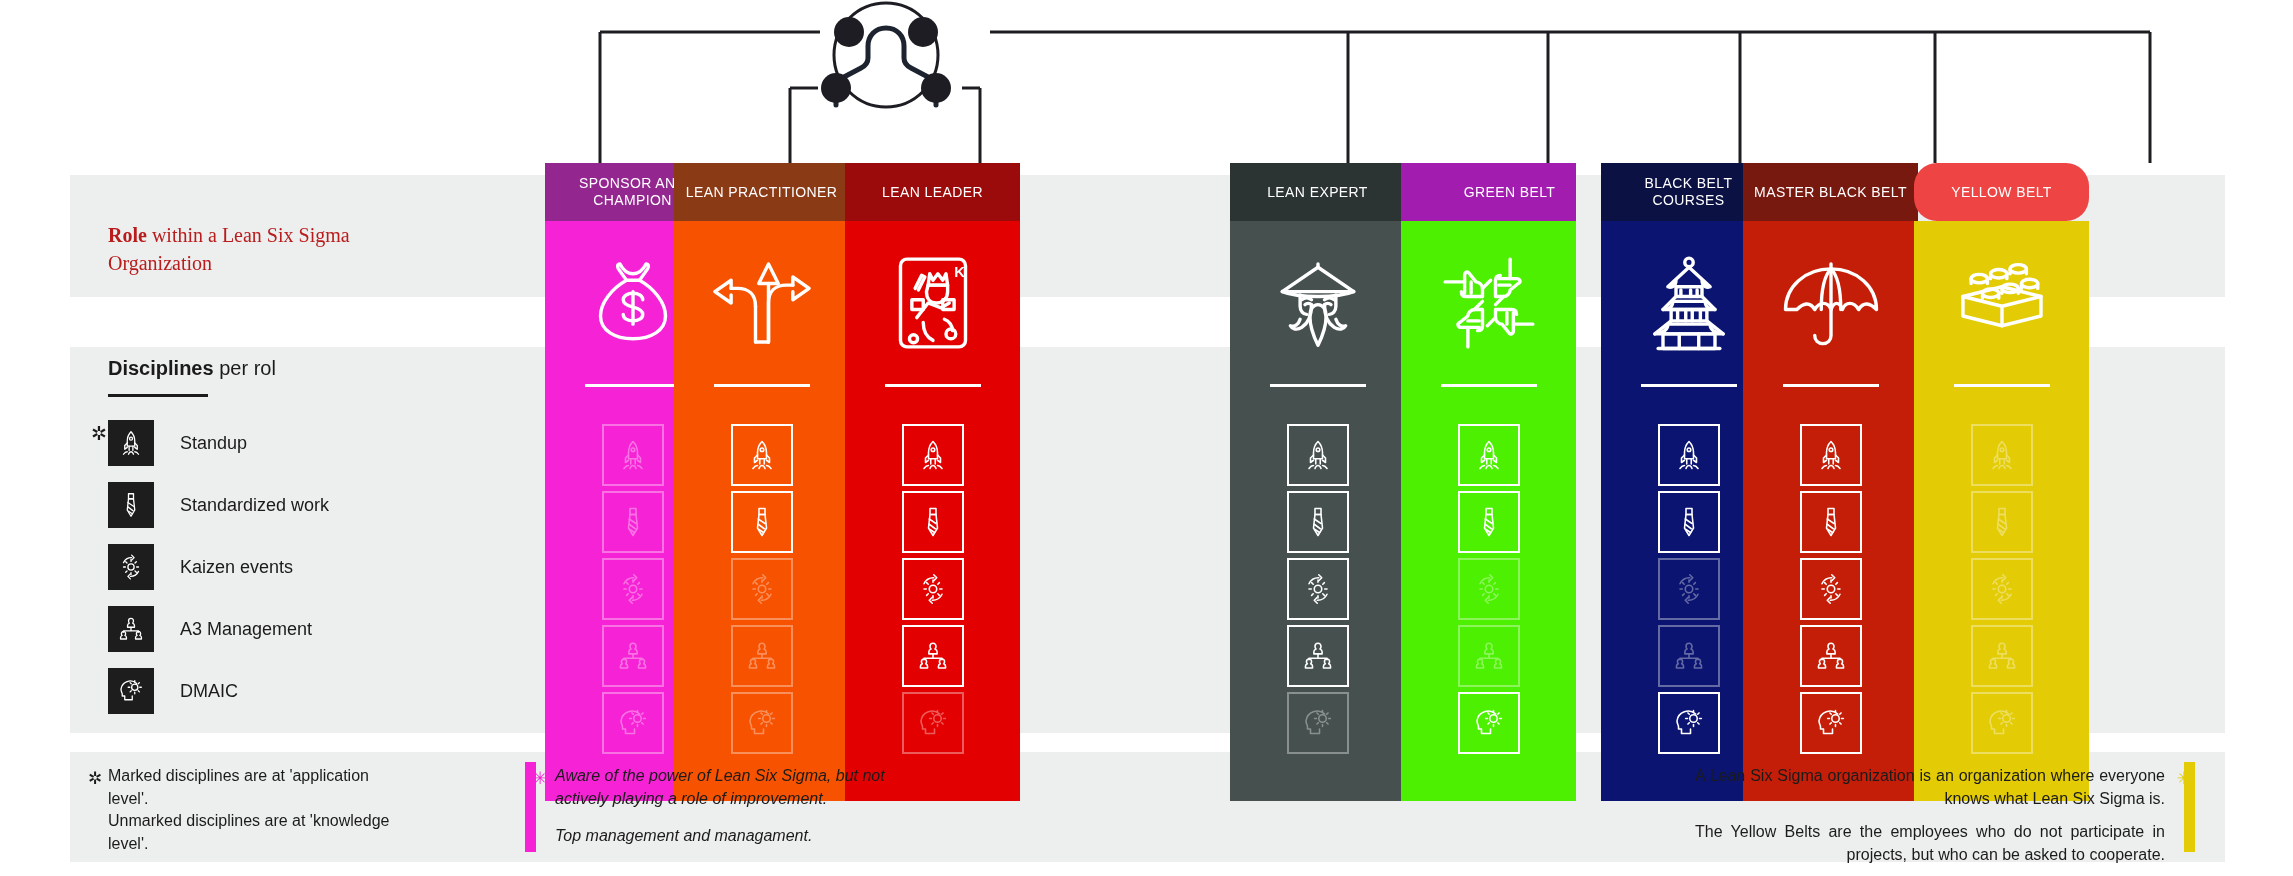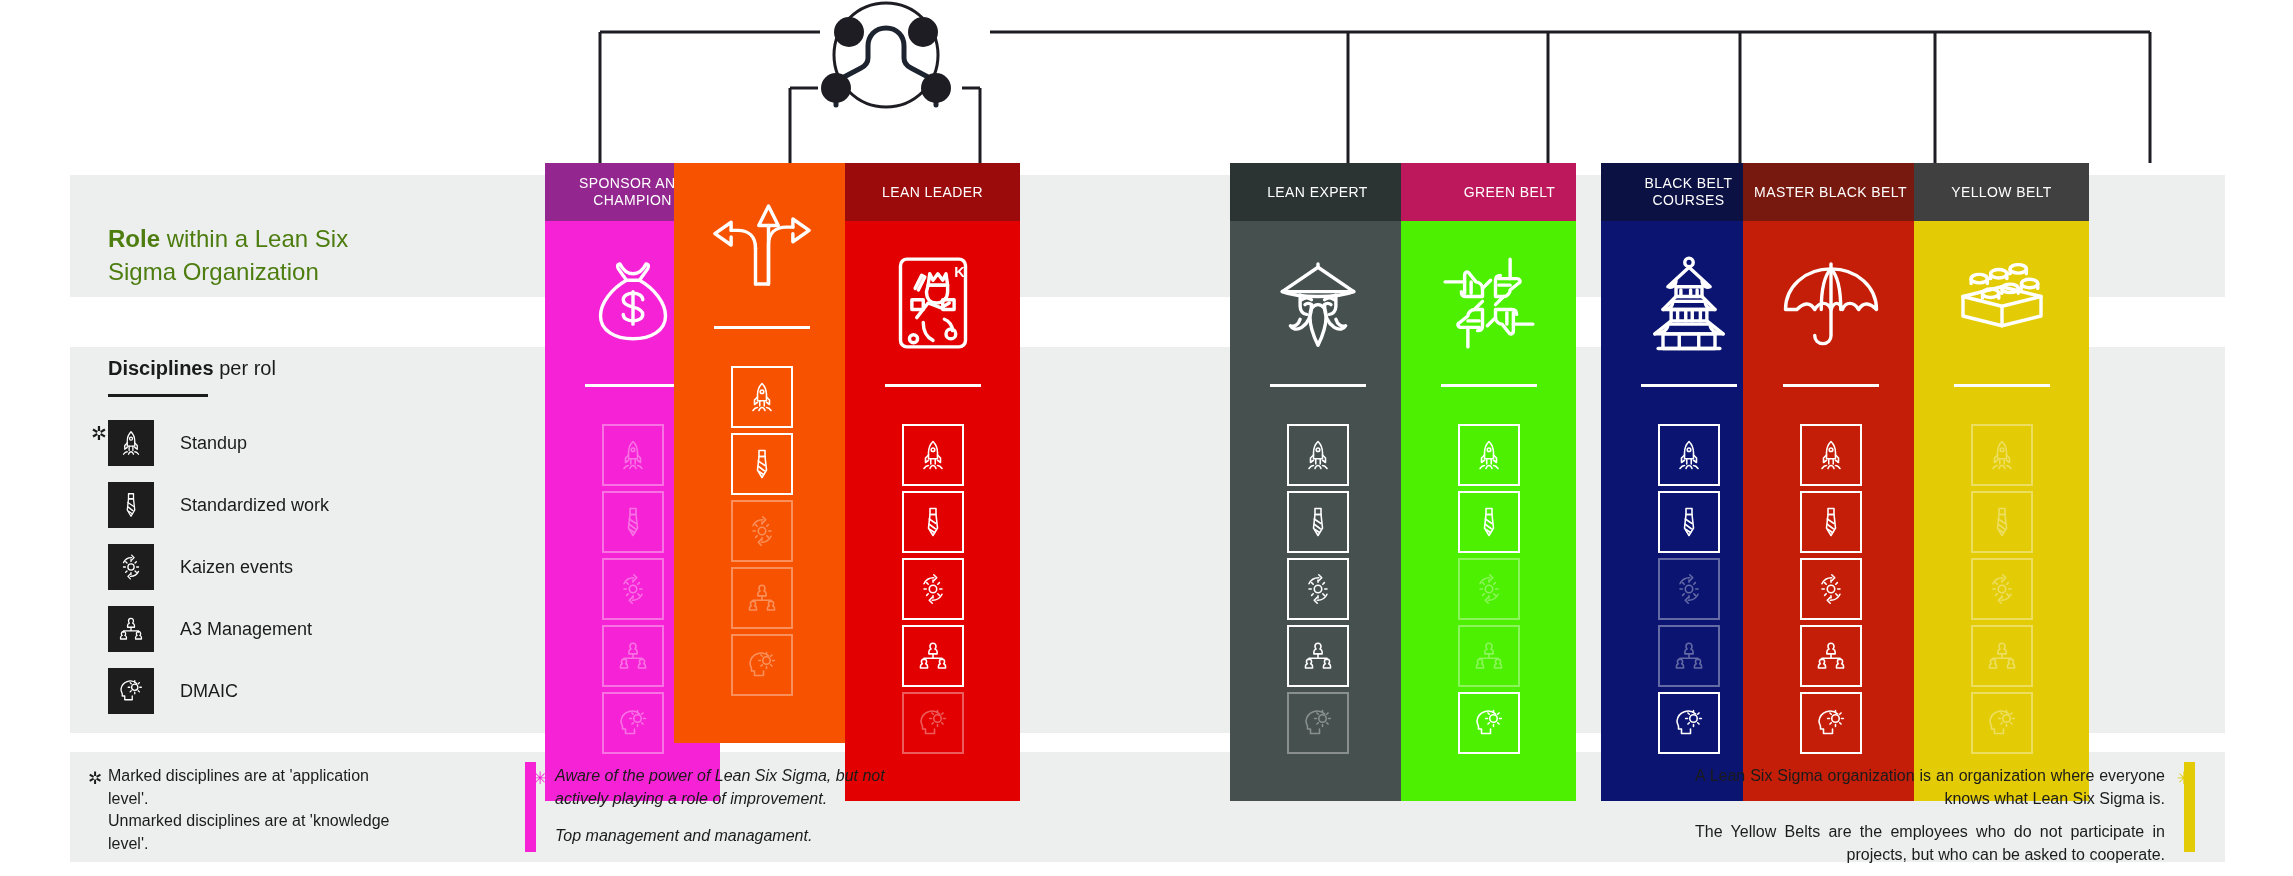--- a/index.html
+++ b/index.html
@@ -15,21 +15,21 @@
   
   #connector-layer { position: absolute; left: 0; top: 0; width: 2293px; height: 180px; pointer-events: none; }
 
   
   .band { position: absolute; left: 70px; width: 2155px; background: #ecefee; }
   #band-role      { top: 175px;  height: 122px; }
   #band-disc      { top: 347px;  height: 386px; }
   #band-footer    { top: 752px;  height: 110px; }
 
   
-  #role-label { position: absolute; left: 108px; top: 222px; width: 250px; font-size: 24px; line-height: 1.38; color: #4d7c0f; }
+  #role-label { position: absolute; left: 108px; top: 222px; width: 250px; font-size: 20px; line-height: 1.38; color: #b91c1c; font-family: Liberation Serif, serif; }
   #role-label b { font-weight: bold; }
 
   #disc-label { position: absolute; left: 108px; top: 355px; width: 260px; }
   #disc-label .title { font-size: 20px; line-height: 1.3; }
   #disc-label .title b { font-weight: bold; }
   #disc-rule { width: 100px; height: 3px; background: #1b1b1b; margin-top: 13px; }
 
   #disc-list { position: absolute; left: 108px; top: 412px; width: 300px; }
   .disc-row { display: flex; align-items: center; height: 62px; position: relative; }
   .disc-star { position: absolute; left: -17px; top: 12px; font-size: 19px; line-height: 1; color: #1b1b1b; font-family: "DejaVu Sans", sans-serif; }
@@ -253,20 +253,21 @@
       <circle cx="30" cy="18" r="5"></circle>
       <path d="M30 10v-2.5M30 28.5V26M38 18h2.5M19.5 18H22M35.6 12.4l1.8-1.8M22.6 25.4l1.8-1.8M35.6 23.6l1.8 1.8M22.6 10.6l1.8 1.8"></path>
                 </g>
               </svg>
             </span>
           </div>
         </div>
       </div>
     </div>
     <div class="col" style="left: 674px;">
+      <div class="col-header" style="background: rgb(139, 58, 22);">LEAN PRACTITIONER</div>
       <div class="col-body" style="background: rgb(247, 82, 0);">
         <div class="col-mainicon" style="color: rgb(255, 255, 255);">
           <svg viewBox="0 0 64 64">
             <g fill="none" stroke="currentColor" stroke-width="2.1" stroke-linecap="round" stroke-linejoin="round">
       <path d="M36 56V32c0-7 4-11 11-11h4"></path>
       <path d="M36 56V20"></path>
       <path d="M28 56V34"></path>
       <path d="M36 20l-6 0 6-12 6 12z"></path>
       <path d="M51 21l0-5 10 7-10 7 0-5"></path>
       <path d="M28 34c0-7-4-11-11-11h-4"></path>
@@ -505,21 +506,21 @@
       <circle cx="30" cy="18" r="5"></circle>
       <path d="M30 10v-2.5M30 28.5V26M38 18h2.5M19.5 18H22M35.6 12.4l1.8-1.8M22.6 25.4l1.8-1.8M35.6 23.6l1.8 1.8M22.6 10.6l1.8 1.8"></path>
                 </g>
               </svg>
             </span>
           </div>
         </div>
       </div>
     </div>
     <div class="col" style="left: 1401px;">
-      <div class="col-header" style="background: #be185d; padding-left: 48px;">GREEN BELT</div>
+      <div class="col-header" style="background: #a21caf; padding-left: 48px;">GREEN BELT</div>
       <div class="col-body" style="background: rgb(76, 240, 0);">
         <div class="col-mainicon" style="color: rgb(255, 255, 255);">
           <svg viewBox="0 0 64 64">
             <g fill="none" stroke="currentColor" stroke-width="2.1" stroke-linecap="round" stroke-linejoin="round">
       <path d="M5 19h12v-4c0-2 2-3 3-1l4 5c2 0 4 2 4 4v5H18c-2 0-3-1-3-3"></path>
       <path d="M17 19v7M21 19v7"></path>
       <path d="M45 5v12h4c2 0 3 2 1 3l-5 4c0 2-2 4-4 4h-5V18c0-2 1-3 3-3"></path>
       <path d="M45 17h-7M45 21h-7"></path>
       <path d="M59 45H47v4c0 2-2 3-3 1l-4-5c-2 0-4-2-4-4v-5h10c2 0 3 1 3 3"></path>
       <path d="M47 45v-7M43 45v-7"></path>
@@ -756,21 +757,21 @@
       <circle cx="30" cy="18" r="5"></circle>
       <path d="M30 10v-2.5M30 28.5V26M38 18h2.5M19.5 18H22M35.6 12.4l1.8-1.8M22.6 25.4l1.8-1.8M35.6 23.6l1.8 1.8M22.6 10.6l1.8 1.8"></path>
                 </g>
               </svg>
             </span>
           </div>
         </div>
       </div>
     </div>
     <div class="col" style="left: 1914px;">
-      <div class="col-header" style="background: #404040;">YELLOW BELT</div>
+      <div class="col-header" style="background: #ef4444; border-radius: 23px;">YELLOW BELT</div>
       <div class="col-body" style="background: rgb(227, 204, 6);">
         <div class="col-mainicon" style="color: rgb(255, 255, 255);">
           <svg viewBox="0 0 64 64">
             <g fill="none" stroke="currentColor" stroke-width="2.1" stroke-linecap="round" stroke-linejoin="round">
       <ellipse cx="18" cy="17" rx="5" ry="2.6"></ellipse>
               <ellipse cx="30" cy="14" rx="5" ry="2.6"></ellipse>
               <ellipse cx="42" cy="11" rx="5" ry="2.6"></ellipse>
       <path d="M13 17v3M23 17v3M25 14v3M35 14v3M37 11v3M47 11v3"></path>
       <ellipse cx="25" cy="26" rx="5" ry="2.6"></ellipse>
               <ellipse cx="37" cy="23" rx="5" ry="2.6"></ellipse>

